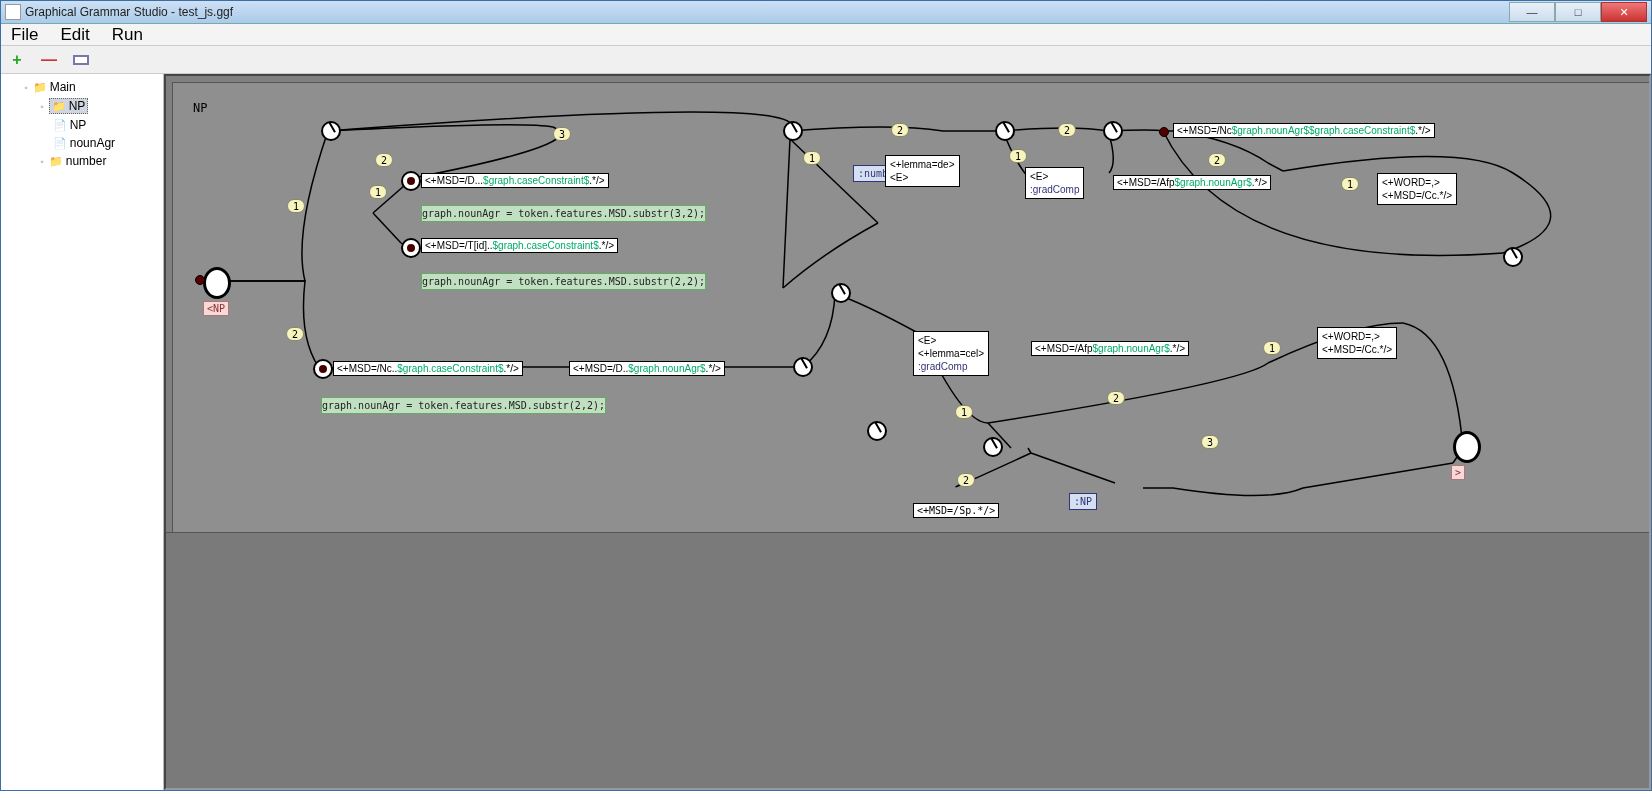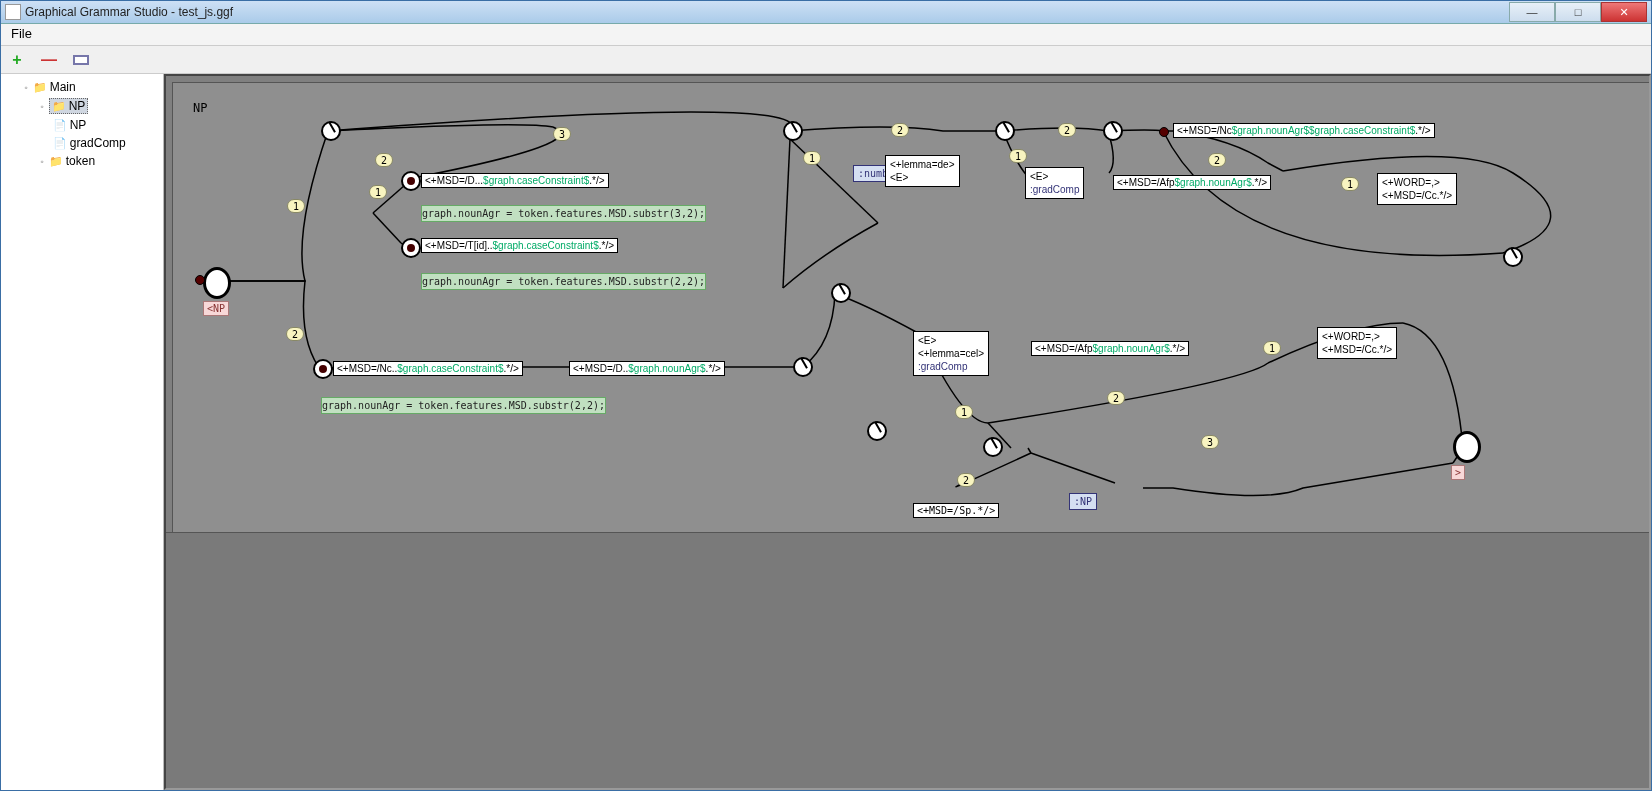--- a/index.html
+++ b/index.html
@@ -6,21 +6,21 @@
 body { width: 1652px; height: 791px; overflow: hidden; background: #fff; }
 
 .window { width: 100%; height: 100%; display: flex; flex-direction: column; border: 1px solid #3a6ea5; }
 .titlebar { height: 23px; background: linear-gradient(#cde0f5,#aacbe9); display: flex; align-items: center; padding: 0 4px; font-size: 12px; color: #222; border-bottom: 1px solid #7aa; }
 .titlebar .icon { width: 16px; height: 16px; background: #fff; border: 1px solid #999; margin-right: 4px; display: inline-block; }
 .titlebar .grow { flex: 1; }
 .winbtns { display: flex; gap: 0; }
 .winbtn { width: 46px; height: 20px; background: linear-gradient(#e8f0f8,#cdddee); border: 1px solid #8aa; display: flex; align-items: center; justify-content: center; font-size: 11px; color: #333; }
 .winbtn.close { background: linear-gradient(#e77,#c33); color: #fff; border-color: #a33; }
 
-.menubar { height: 22px; display: flex; align-items: flex-start; padding: 0 6px; gap: 14px; font-size: 13px; border-bottom: 1px solid #ccc; background: #f4f4f4; flex-direction: column; }
+.menubar { height: 22px; display: flex; align-items: center; padding: 0 6px; gap: 14px; font-size: 17px; border-bottom: 1px solid #ccc; background: #f4f4f4; }
 .menuitem { padding: 2px 4px; cursor: default; }
 
 .toolbar { height: 28px; background: #f0f0f0; border-bottom: 1px solid #ccc; display: flex; align-items: center; padding: 0 6px; gap: 12px; }
 .tbtn { width: 20px; height: 20px; display: flex; align-items: center; justify-content: center; font-size: 16px; font-weight: bold; }
 .tbtn.plus { color: #2a2; }
 .tbtn.minus { color: #c33; }
 
 .body { flex: 1; display: flex; min-height: 0; }
 .sidebar { width: 163px; border-right: 1px solid #bbb; overflow: auto; background: #fff; font-size: 12px; padding: 4px; }
 .tree ul { list-style: none; padding-left: 16px; }
@@ -89,24 +89,24 @@
 
   <div class="body">
     <div class="sidebar">
       <div class="tree">
         <ul>
           <li><span class="tgl">◦</span><span class="fldr">Main</span>
             <ul>
               <li><span class="tgl">◦</span><span class="fldr sel">NP</span>
                 <ul>
                   <li><span class="doc">NP</span></li>
-                  <li><span class="doc">gradComp</span></li>
+                  <li><span class="doc">nounAgr</span></li>
                 </ul>
               </li>
-              <li><span class="tgl">◦</span><span class="fldr">token</span></li>
+              <li><span class="tgl">◦</span><span class="fldr">number</span></li>
             </ul>
           </li>
         </ul>
       </div>
     </div>
 
     <div class="canvaswrap">
       <div class="canvas">
         <span class="graphlabel">NP</span>
 

